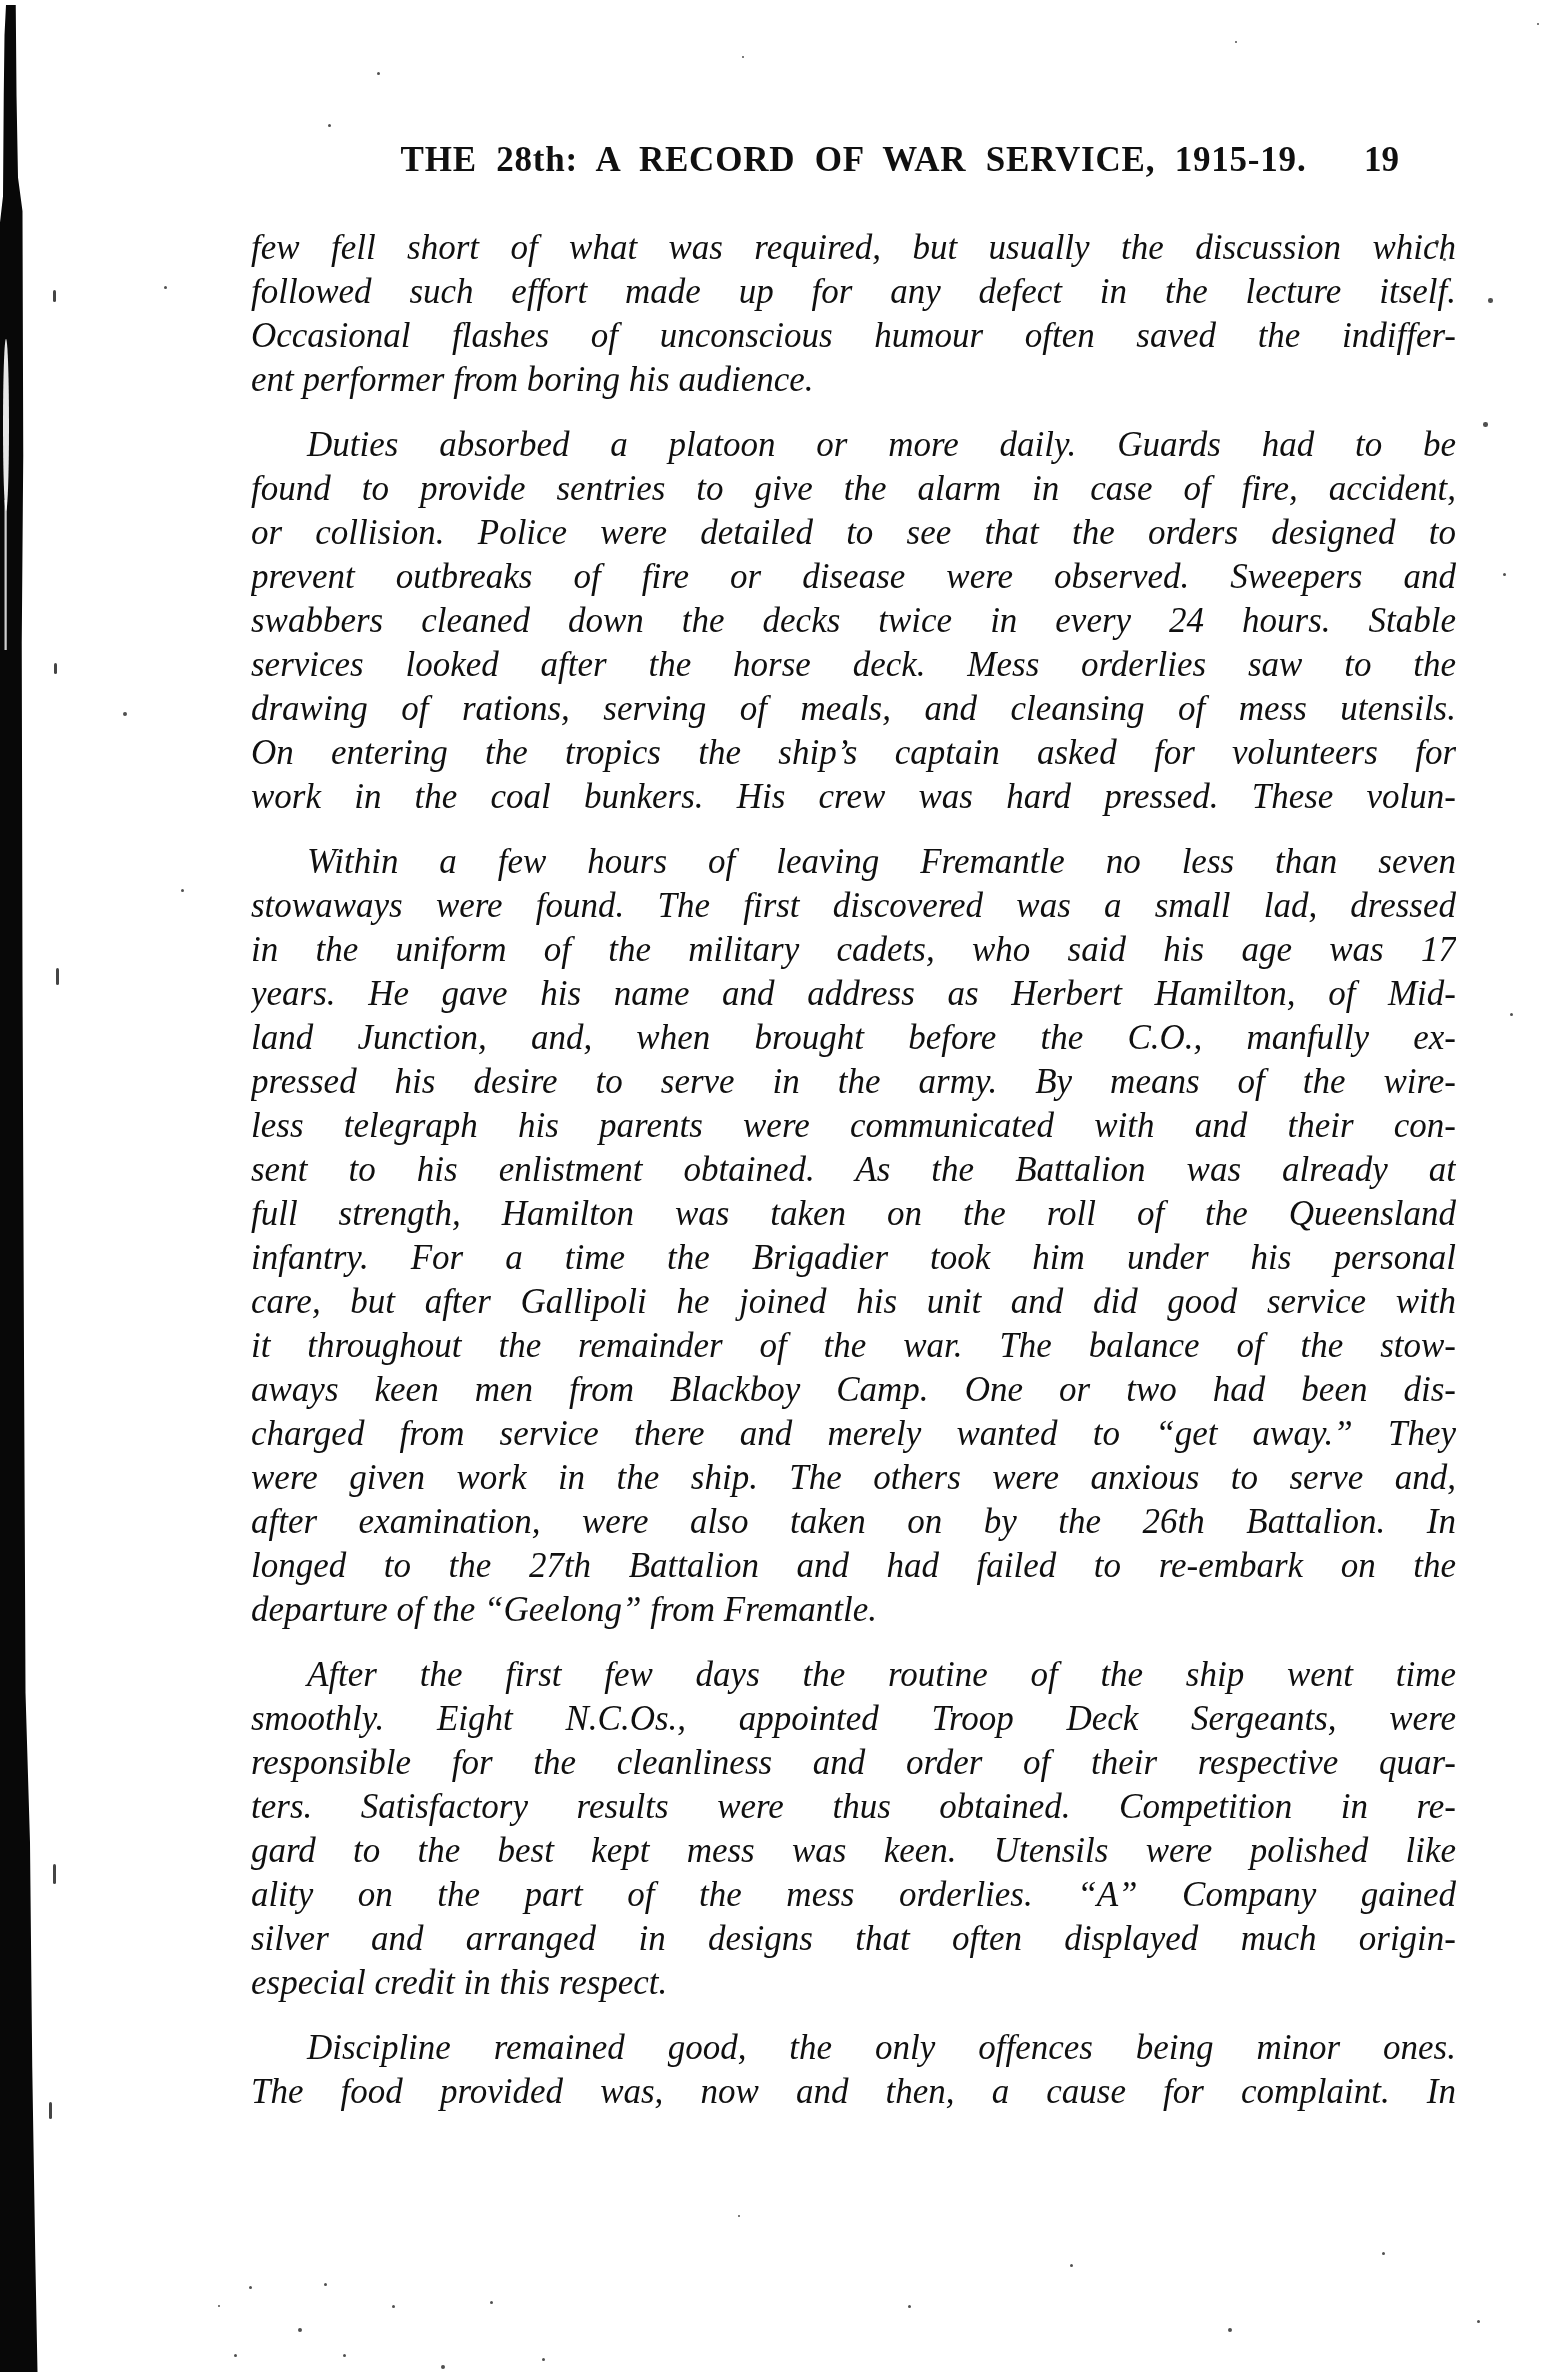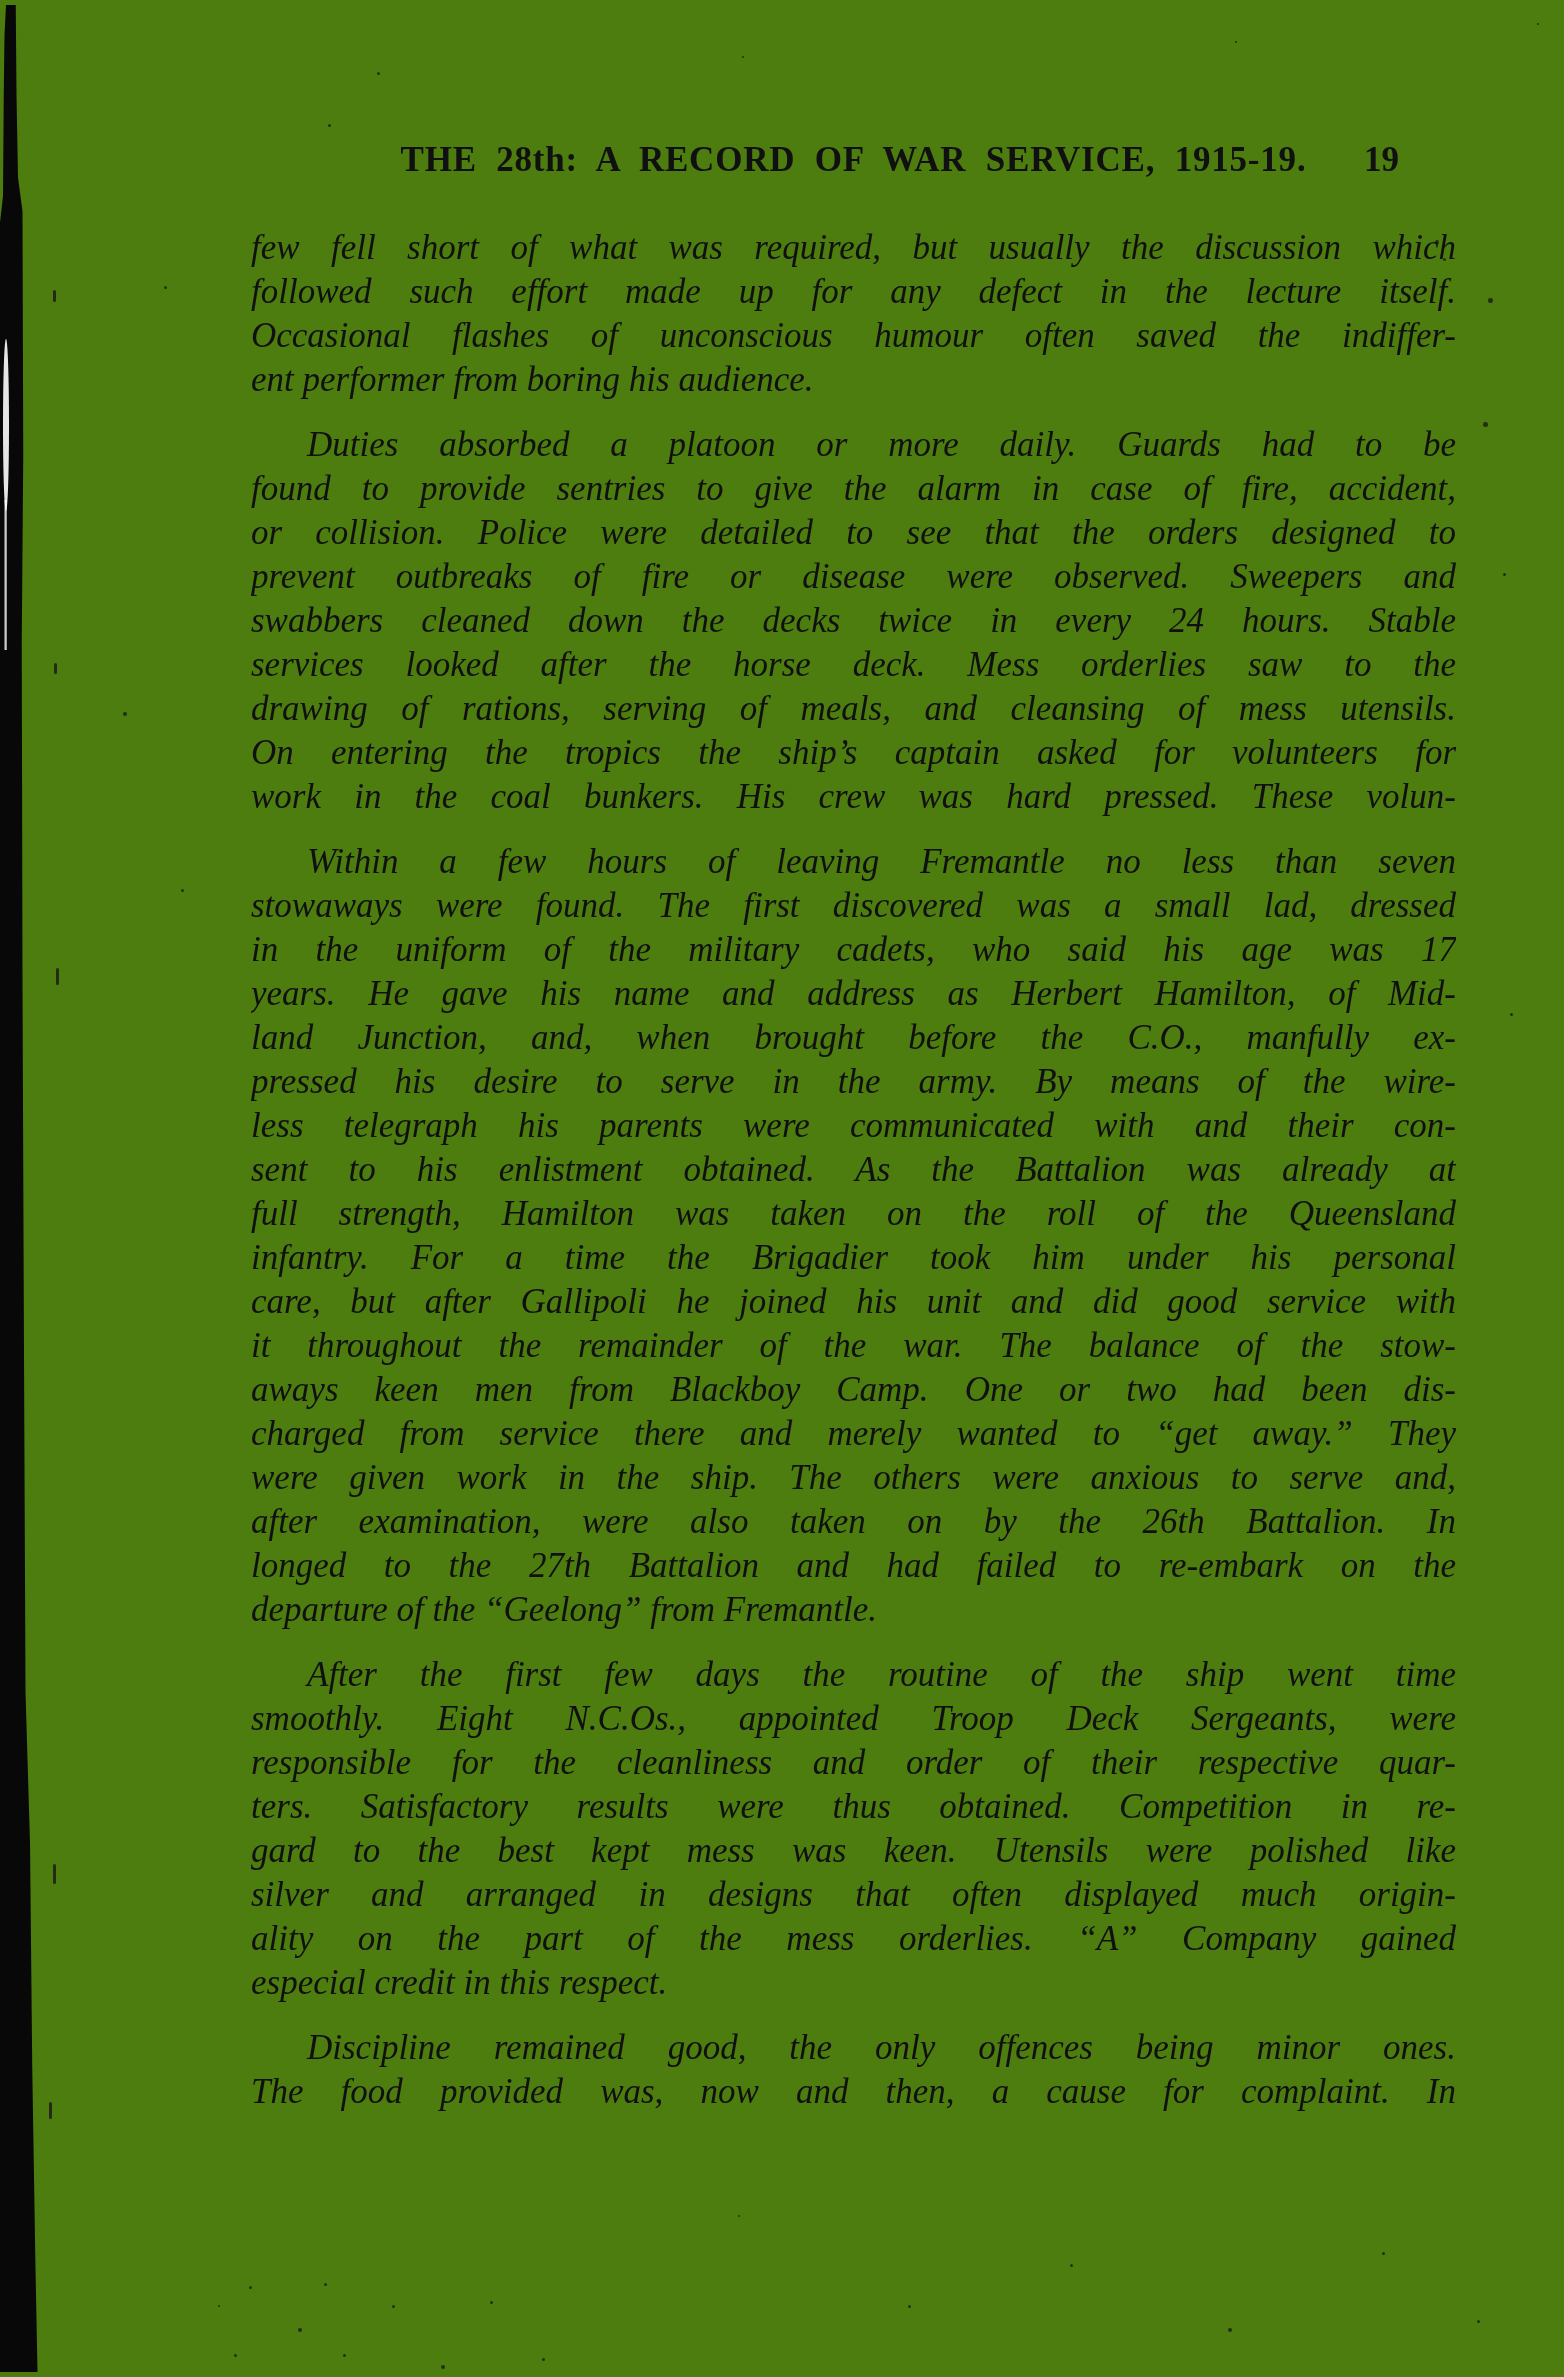--- a/index.html
+++ b/index.html
@@ -1,20 +1,20 @@
 <!DOCTYPE html>
 <html style="font-size:12px"><head>
 <meta charset="utf-8">
 <style>
   html, body { margin: 0; padding: 0; background: #e8e8e4; }
   .page {
     position: relative;
     width: 1565px;
     height: 2377px;
-    background: #4d7c0f;
+    background: #ffffff;
     overflow: hidden;
     font-family: "Liberation Serif", "DejaVu Serif", serif;
     color: #101010;
   }
   .binding { position: absolute; left: 0; top: 0; }
   .running-header {
     position: absolute;
     top: 138px;
     left: 251px;
     width: 1205px;
@@ -125,22 +125,22 @@
         <div class="line">after examination, were also taken on by the 26th Battalion.  In</div>
         <div class="line">longed to the 27th Battalion and had failed to re-embark on the</div>
         <div class="line lastline">departure of the “Geelong” from Fremantle.</div>
       </div>
       <div class="para">
         <div class="line indent">After the first few days the routine of the ship went time</div>
         <div class="line">smoothly.  Eight N.C.Os., appointed Troop Deck Sergeants, were</div>
         <div class="line">responsible for the cleanliness and order of their respective quar-</div>
         <div class="line">ters.  Satisfactory results were thus obtained.  Competition in re-</div>
         <div class="line">gard to the best kept mess was keen.  Utensils were polished like</div>
+        <div class="line">ality on the part of the mess orderlies.  “A” Company gained</div>
         <div class="line">silver and arranged in designs that often displayed much origin-</div>
-        <div class="line">ality on the part of the mess orderlies.  “A” Company gained</div>
         <div class="line lastline">especial credit in this respect.</div>
       </div>
       <div class="para">
         <div class="line indent">Discipline remained good, the only offences being minor ones.</div>
         <div class="line">The food provided was, now and then, a cause for complaint.  In</div>
       </div>
     </div>
 
   <div id="noise">
       <span class="speck" style="left: 377px; top: 72px; width: 3px; height: 3px;"></span>

